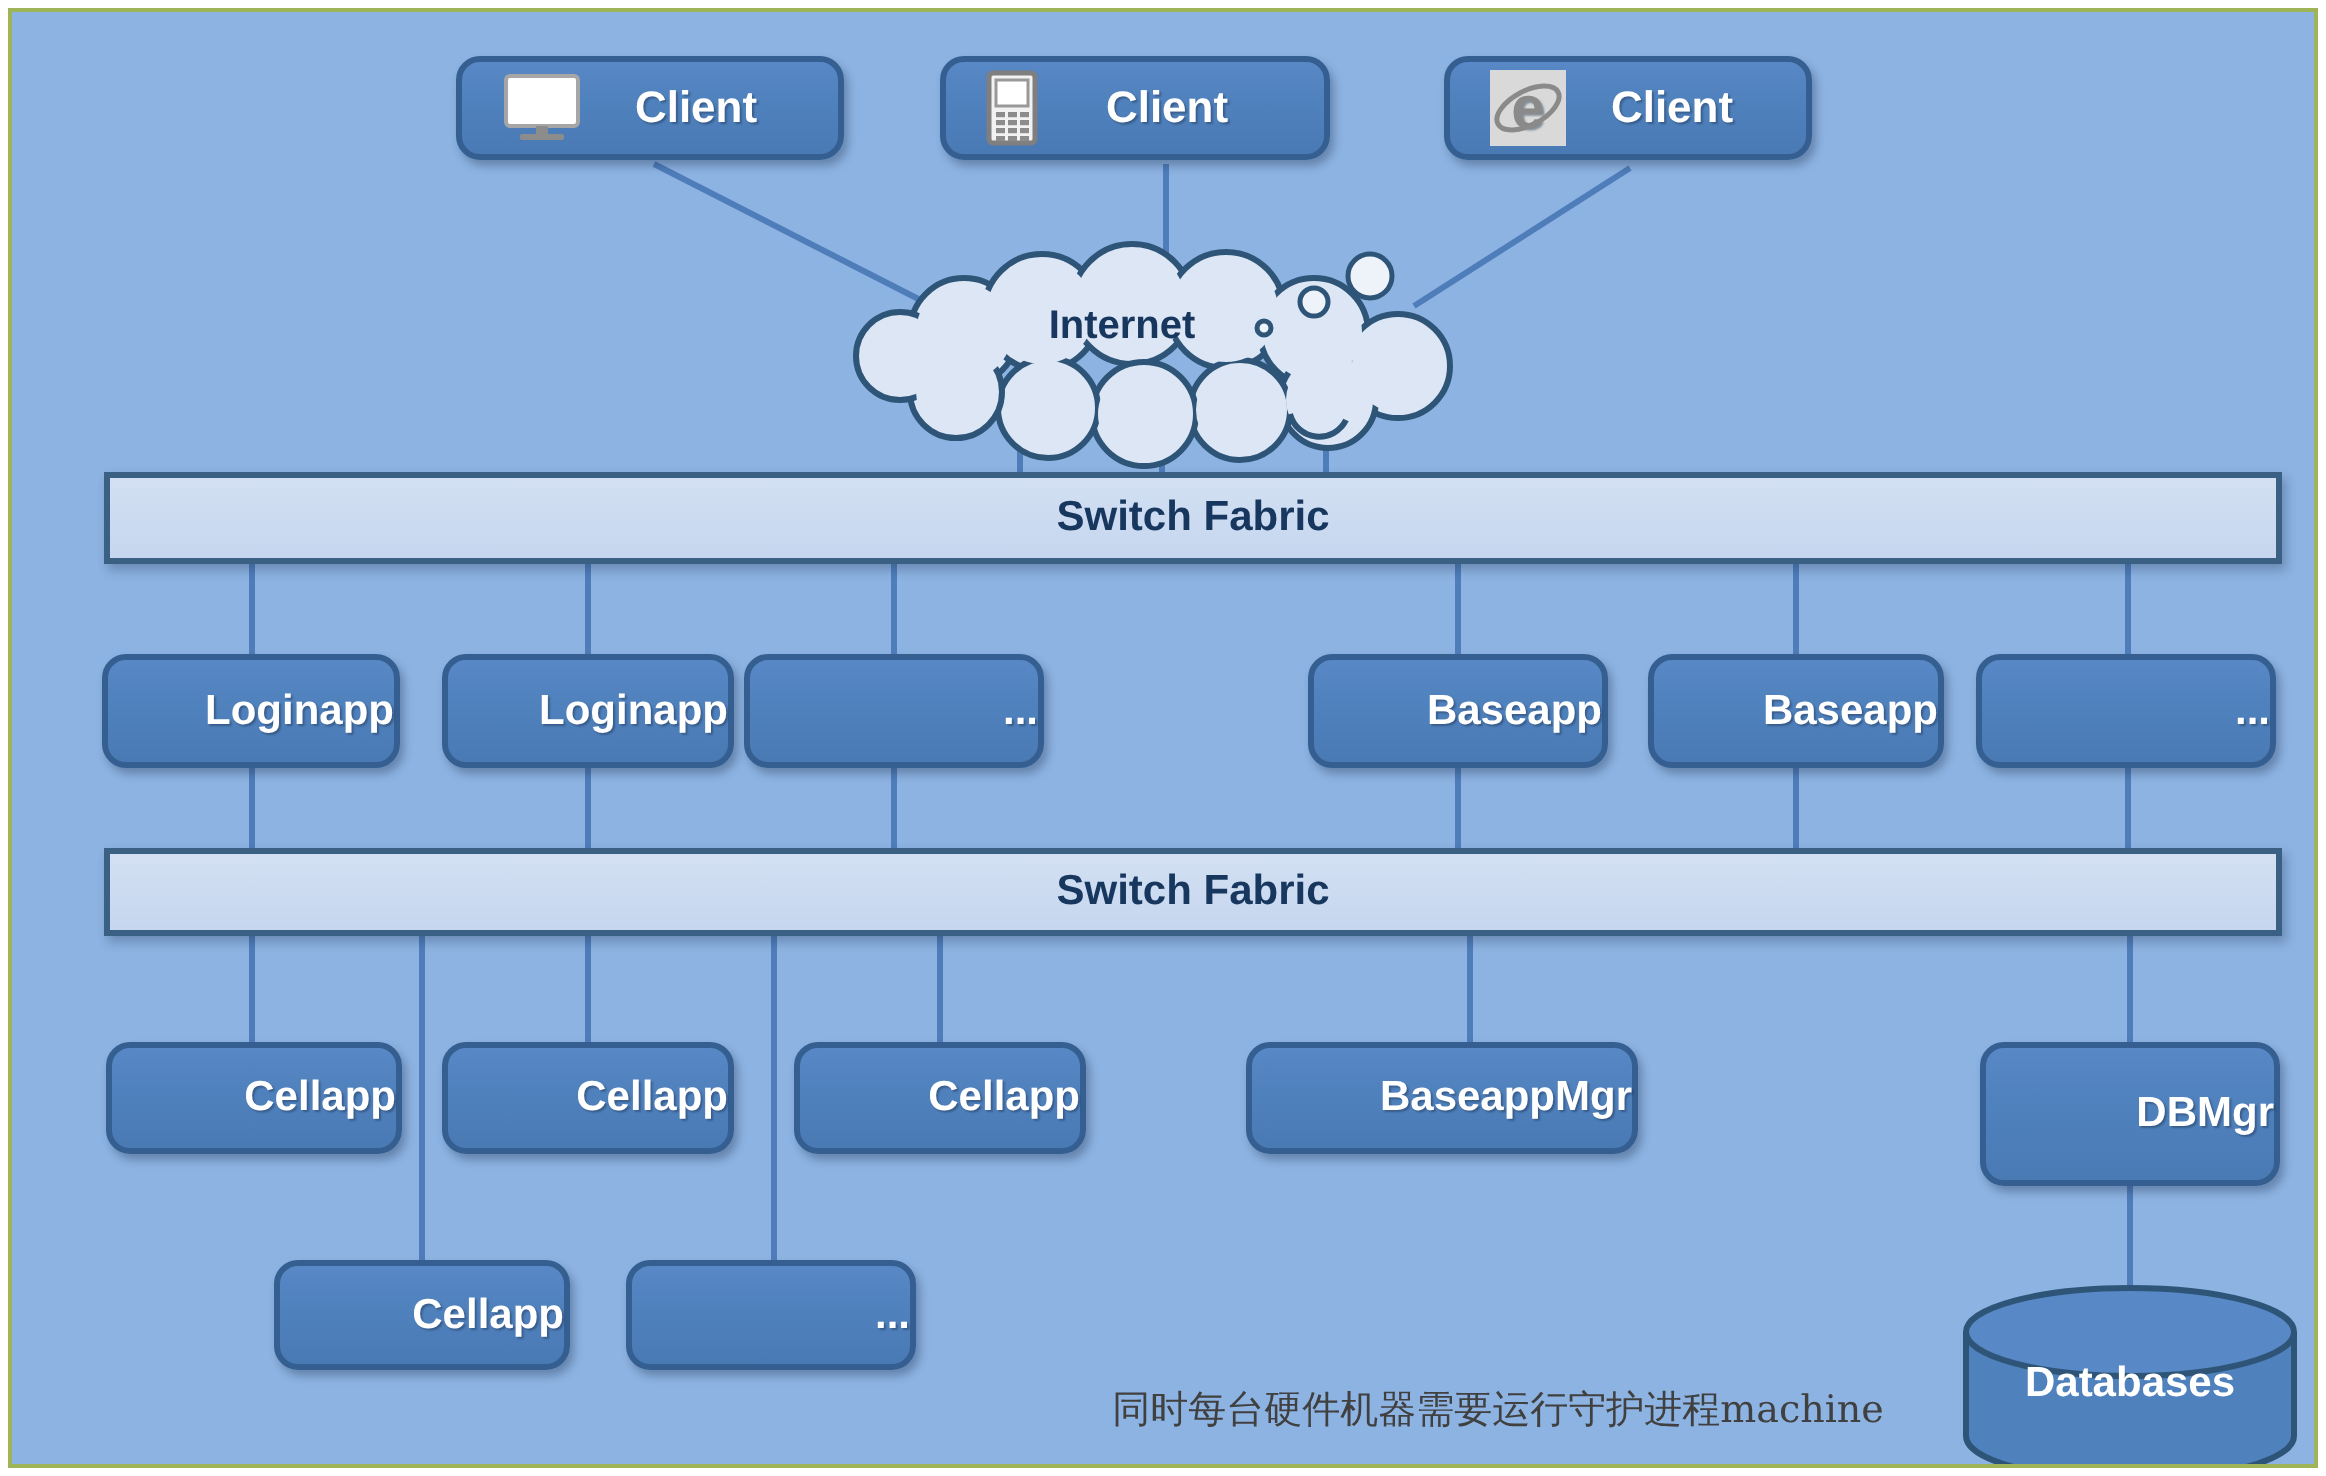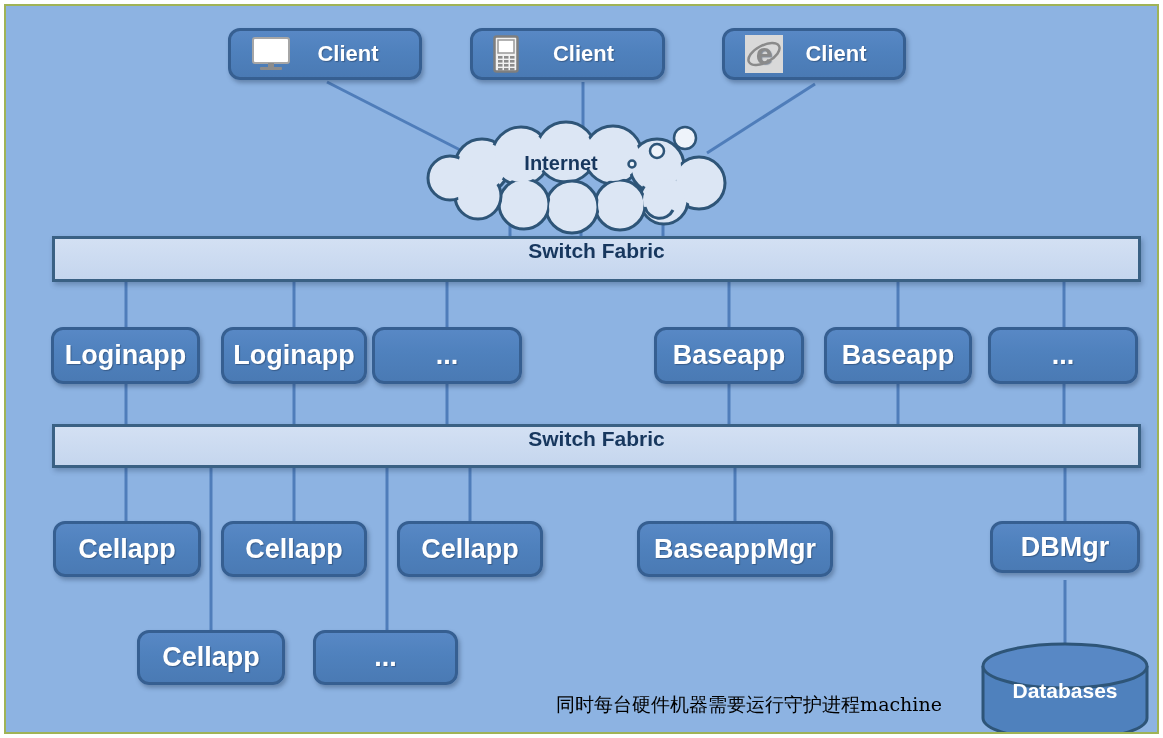--- a/index.html
+++ b/index.html
@@ -13,41 +13,41 @@
   }
   .canvas{
     position:absolute;left:6px;top:6px;width:1151px;height:726px;
     background:#8db3e2;overflow:hidden;
   }
   .wires{position:absolute;left:0;top:0;pointer-events:none;}
   .box{
     position:absolute;box-sizing:border-box;
     background:linear-gradient(180deg,#5888c5 0%,#4f81bd 45%,#4a7ab4 100%);
     border:3px solid #365f91;border-radius:12px;
-    display:flex;align-items:center;justify-content:center;
-    color:#ffffff;font-weight:bold;font-size:27px;
+    display:flex;align-items:center;justify-content:flex-end;
+    color:#ffffff;font-weight:bold;font-size:21px;
     box-shadow:2px 3px 4px rgba(25,45,75,.35);
     text-shadow:1px 1px 1px rgba(30,50,80,.45);
   }
   .client-box{justify-content:flex-start;padding:0 14px 0 20px;font-size:22px;}
   .client-box .icon{flex:0 0 auto;display:flex;align-items:center;}
   .client-box .client-label{flex:1 1 auto;text-align:center;}
   .fabric{
     position:absolute;box-sizing:border-box;
     background:linear-gradient(180deg,#d3e0f3,#c5d6ee);
     border:3px solid #3a6184;
-    display:flex;justify-content:center;
+    display:flex;align-items:center;justify-content:center;
     color:#17375e;font-weight:bold;font-size:21px;
     box-shadow:2px 3px 5px rgba(25,45,75,.3);
   }
   .cloud-label{
     position:absolute;color:#17375e;font-weight:bold;font-size:20px;text-align:center;
   }
   .note{
-    position:absolute;color:#000000;font-size:19px;text-align:center;
+    position:absolute;color:#404040;font-size:19px;text-align:center;
     font-family:"DejaVu Serif","Liberation Serif",serif;white-space:nowrap;
   }
   .db-text{
     font-family:"Liberation Sans",sans-serif;font-weight:bold;font-size:21px;fill:#ffffff;
   }
 </style>
 </head>
 <body>
 
 <div class="stage">
@@ -211,24 +211,24 @@
 
     <div class="box" style="left:47px;top:515px;width:148px;height:56px">
       <span>Cellapp</span>
     </div>
     <div class="box" style="left:215px;top:515px;width:146px;height:56px">
       <span>Cellapp</span>
     </div>
     <div class="box" style="left:391px;top:515px;width:146px;height:56px">
       <span>Cellapp</span>
     </div>
-    <div class="box" style="left:631px;top:515px;width:196px;height:56px">
+    <div class="box" style="left:617px;top:515px;width:196px;height:56px">
       <span>BaseappMgr</span>
     </div>
-    <div class="box" style="left:984px;top:515px;width:150px;height:52px">
+    <div class="box" style="left:984px;top:515px;width:150px;height:72px">
       <span>DBMgr</span>
     </div>
 
 
     <div class="box" style="left:131px;top:624px;width:148px;height:55px">
       <span>Cellapp</span>
     </div>
     <div class="box" style="left:307px;top:624px;width:145px;height:55px">
       <span>...</span>
     </div>

